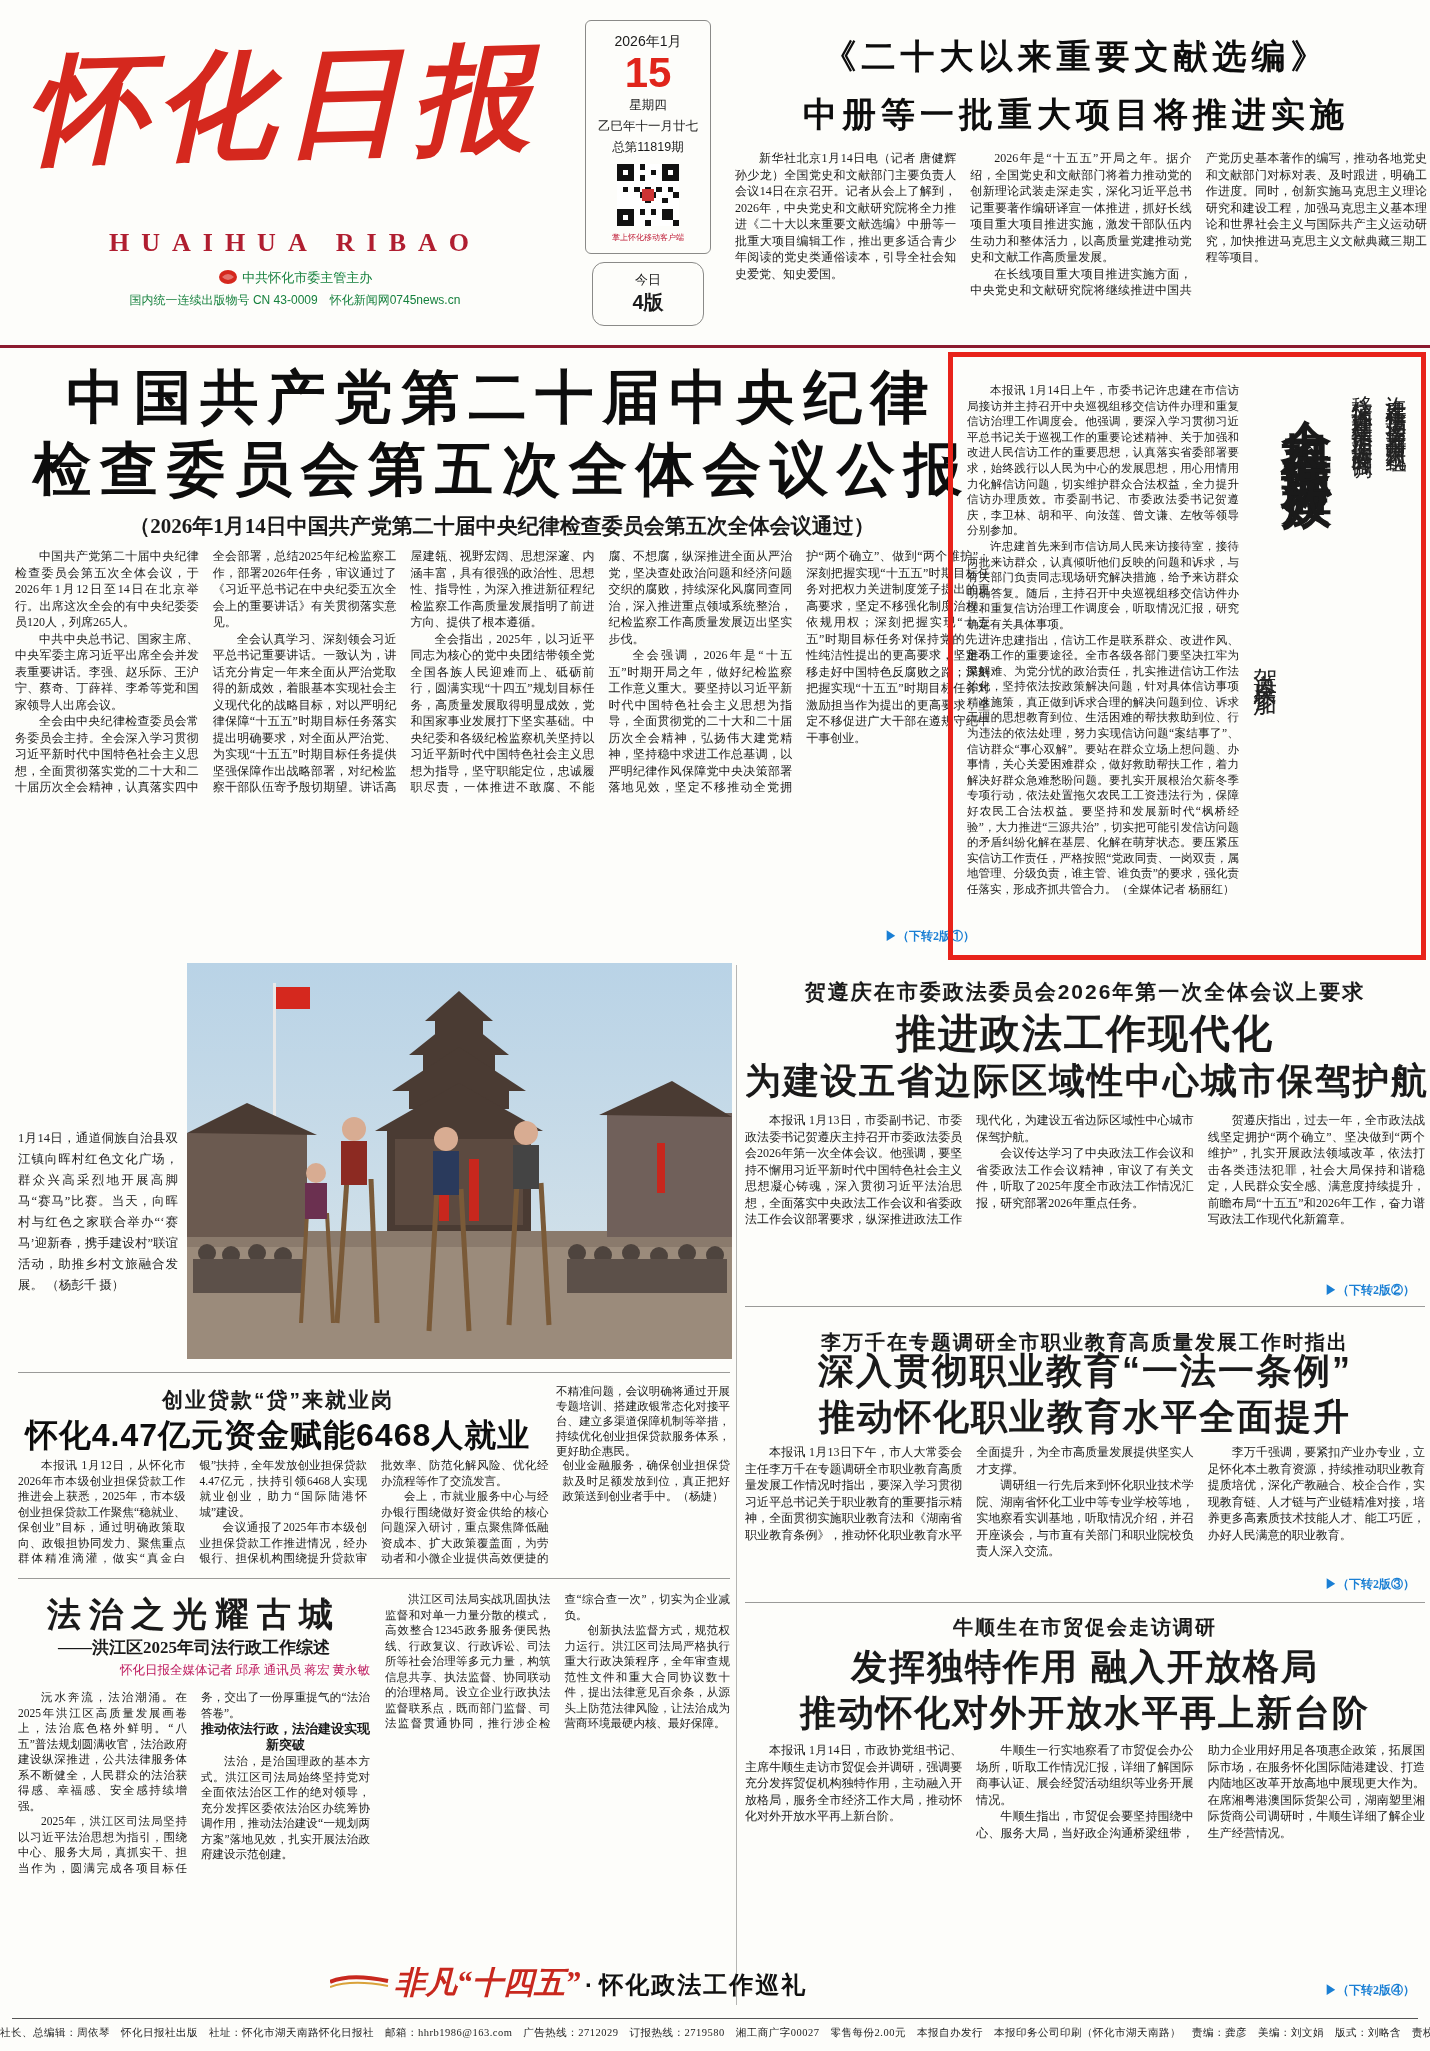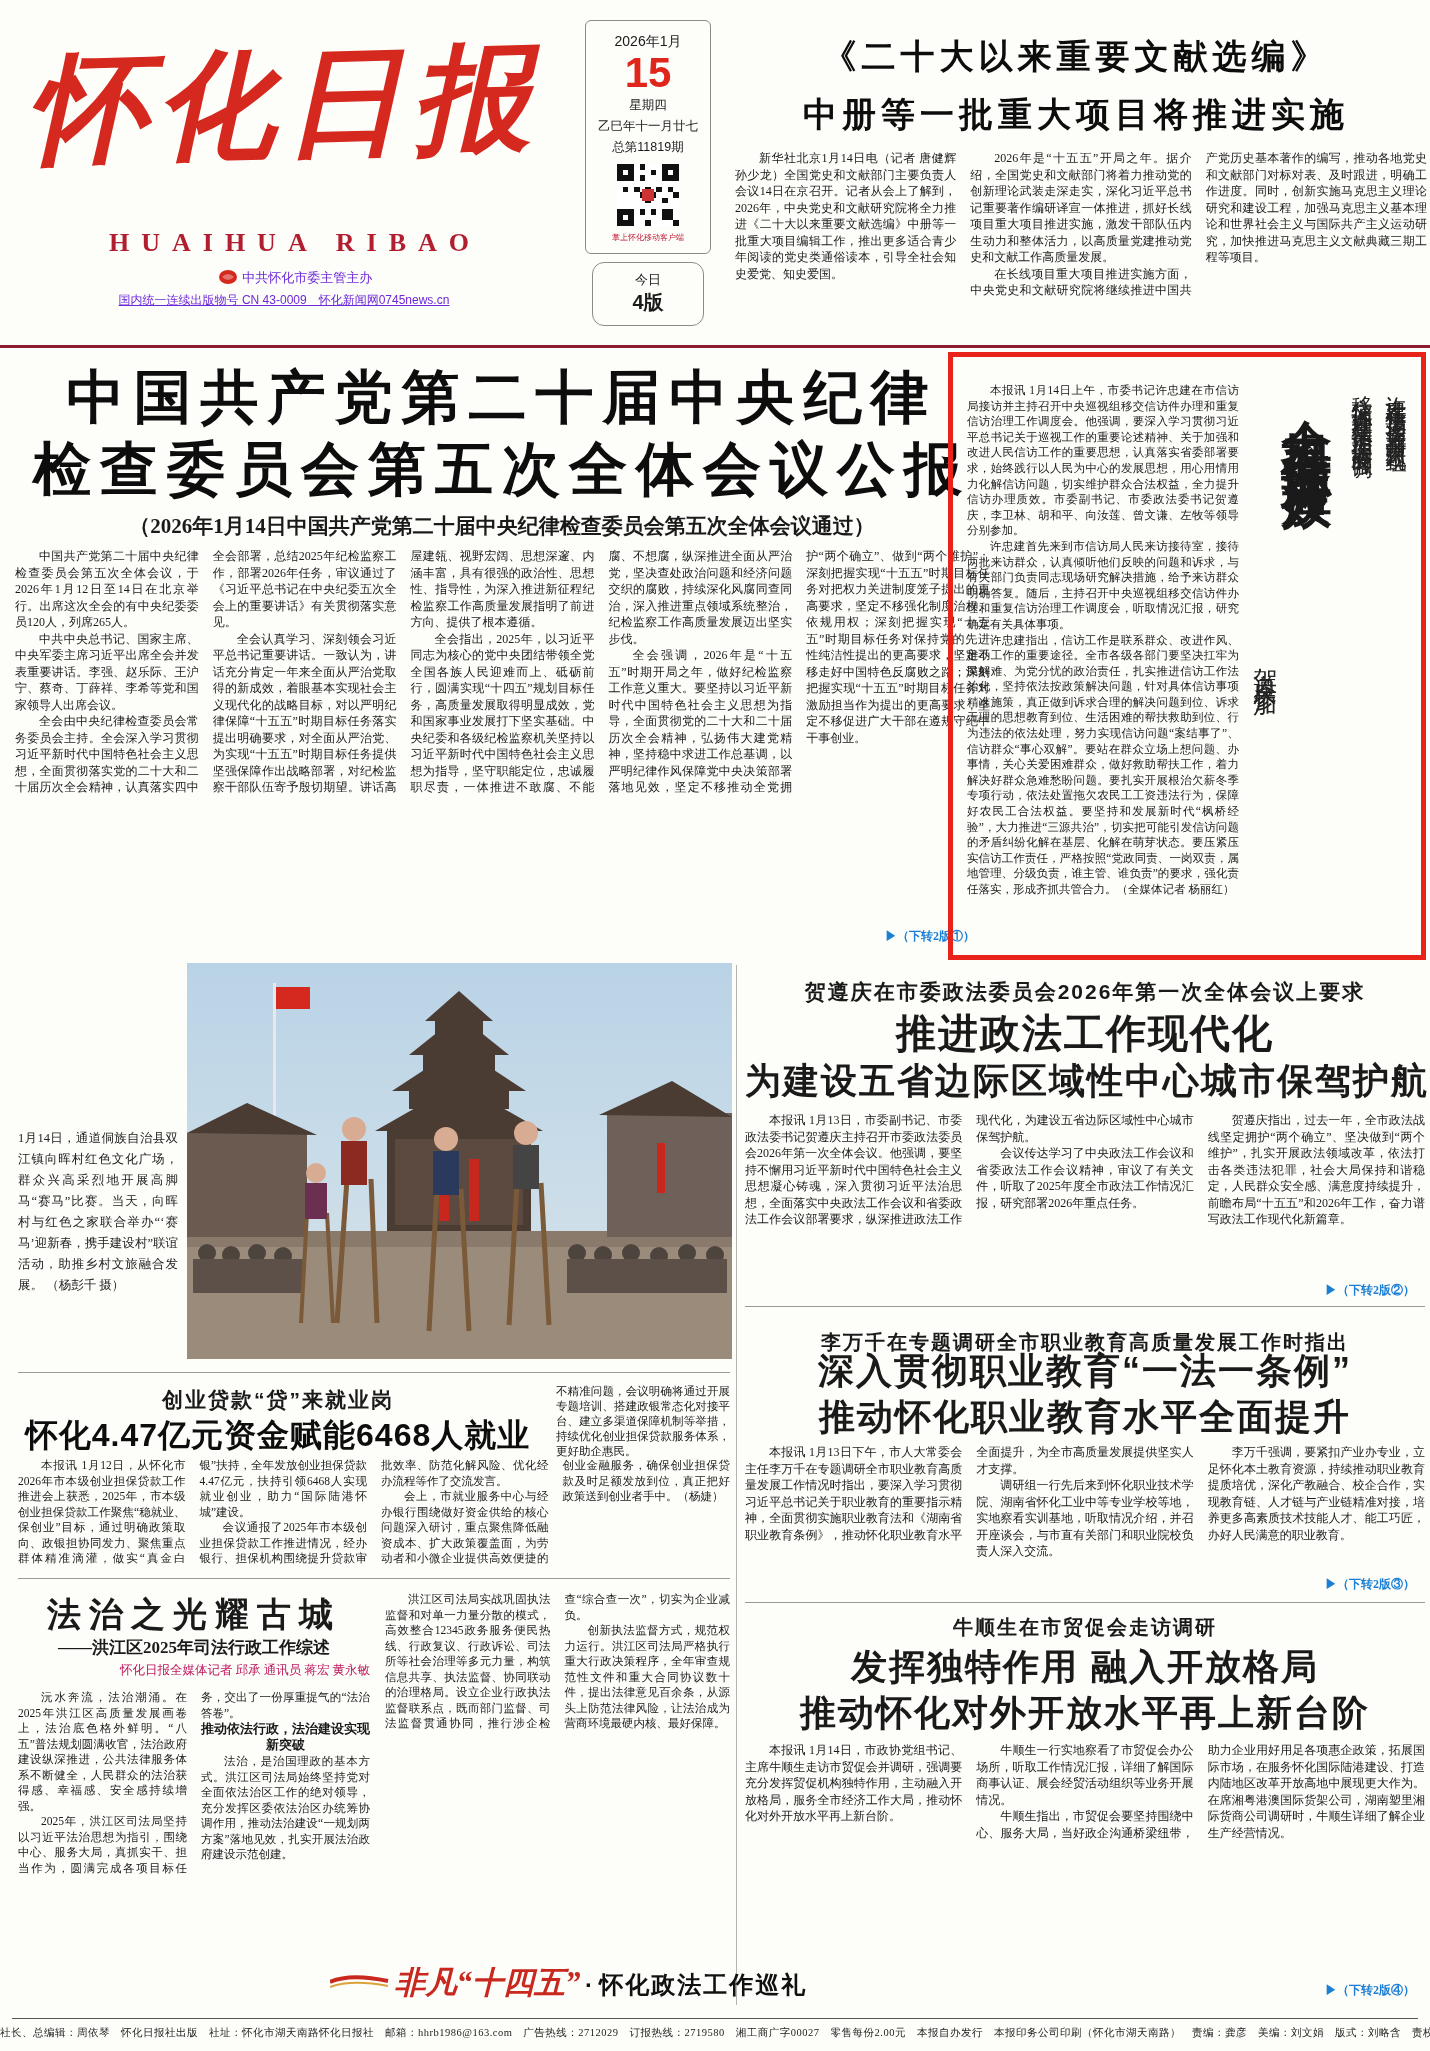--- a/index.html
+++ b/index.html
@@ -10,21 +10,21 @@
   .body-text{font-family:"Liberation Serif",serif;font-size:12px;line-height:16.5px;text-align:justify;column-gap:14px;}
   .body-text p{margin:0;text-indent:2em;}
   .jump{position:absolute;right:8px;bottom:0;color:#1a7fd4;font-size:12px;font-weight:bold;background:#fdfdfa;padding-left:5px;font-family:"Liberation Serif",serif;}
   .hline{position:absolute;background:#9a9a98;height:1px;}
   .vline{position:absolute;background:#b5b5b3;width:1px;}
 
   
   .callig{font-family:"Liberation Serif",serif;font-style:italic;font-weight:bold;color:#d5281e;
           font-size:118px;line-height:150px;letter-spacing:10px;transform:rotate(-1.5deg);white-space:nowrap;}
   .latin{font-family:"Liberation Serif",serif;font-weight:bold;color:#b01e30;font-size:26px;letter-spacing:12px;}
-  .mast-small{font-size:13px;color:#6d28d9;}
+  .mast-small{font-size:13px;color:#15803d;}
   .datebox{border:1.5px solid #8a8a88;border-radius:6px;}
   .pagesbox{border:1.5px solid #8a8a88;border-radius:12px;}
   .bignum{color:#e0251b;font-size:42px;font-weight:bold;line-height:44px;}
   .redrule{position:absolute;left:0;width:1430px;height:3px;background:#8c1b2f;}
 
   
   .h-black{font-weight:bold;color:#0d0d0d;}
   .commu-h{font-size:58px;line-height:70px;letter-spacing:9px;white-space:nowrap;}
   .top-h{font-size:34px;line-height:56px;letter-spacing:5px;white-space:nowrap;}
   .sub-serif{font-family:"Liberation Serif",serif;font-weight:bold;}
@@ -56,21 +56,21 @@
   <div class="abs callig" style="left:28px;top:30px;width:545px;">怀化日报</div>
   <div class="abs latin ctr" style="left:25px;top:228px;width:540px;">HUAIHUA RIBAO</div>
 
   <div class="abs" style="left:25px;top:268px;width:540px;text-align:center;">
     <svg width="20" height="16" viewBox="0 0 20 16" style="vertical-align:-3px">
       <ellipse cx="10" cy="8" rx="9" ry="7" fill="#d5281e"></ellipse>
       <path d="M4 8 Q10 2 16 8 Q10 14 4 8" fill="#fff" opacity="0.35"></path>
     </svg>
     <span class="mast-small">中共怀化市委主管主办</span>
   </div>
-  <div class="abs mast-small ctr" style="left:14px;top:292px;width:540px;font-size:12px;text-decoration:underline;">国内统一连续出版物号 CN 43-0009　怀化新闻网0745news.cn</div>
+  <div class="abs mast-small ctr" style="left:25px;top:292px;width:540px;font-size:12px;">国内统一连续出版物号 CN 43-0009　怀化新闻网0745news.cn</div>
 
   <div class="abs datebox ctr" style="left:585px;top:20px;width:124px;height:232px;">
     <div style="margin-top:12px;font-size:14px;">2026年1月</div>
     <div class="bignum">15</div>
     <div style="font-size:12.5px;margin-top:2px;">星期四</div>
     <div style="font-size:12.5px;margin-top:4px;">乙巳年十一月廿七</div>
     <div style="font-size:12.5px;margin-top:4px;">总第11819期</div>
     <svg width="62" height="62" viewBox="0 0 11 11" style="margin-top:8px;" shape-rendering="crispEdges">
       <rect width="11" height="11" fill="#fff"></rect>
       <g fill="#111">

